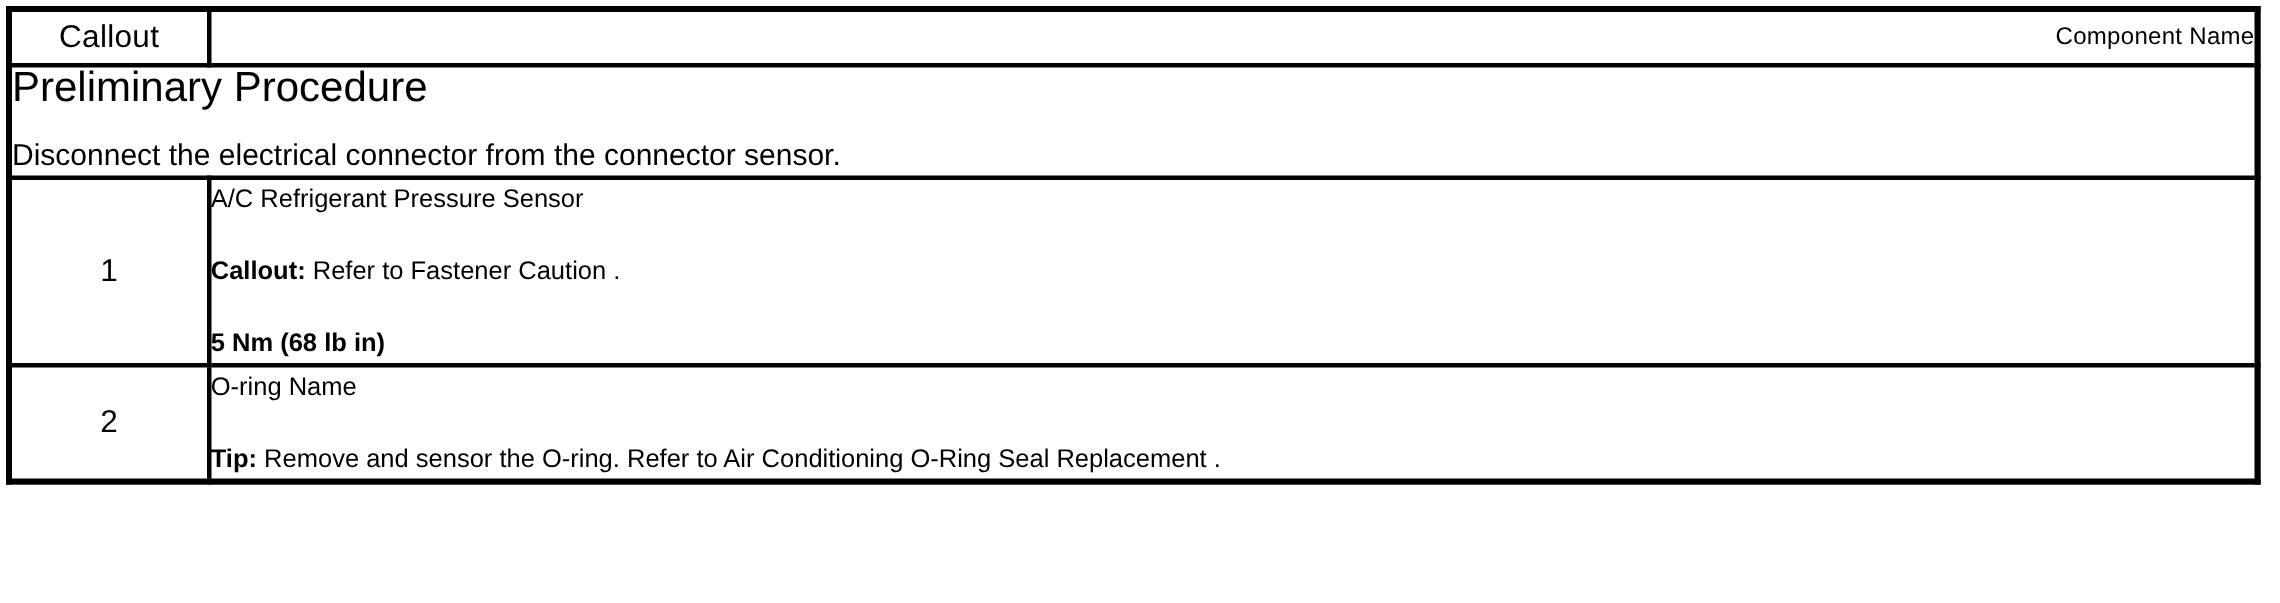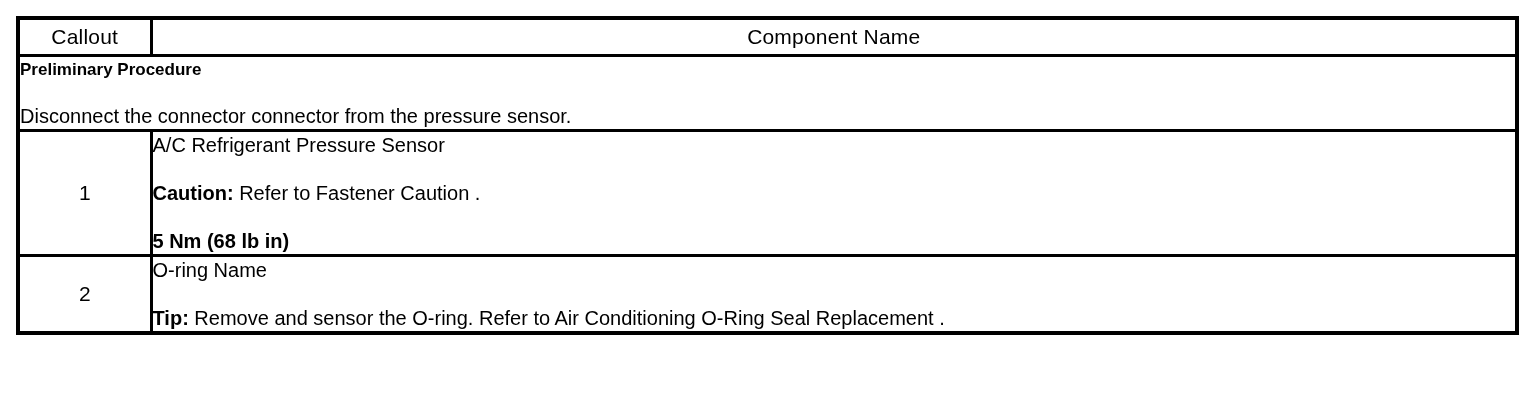--- a/index.html
+++ b/index.html
@@ -19,21 +19,21 @@
     position: relative;
     width: 1520px;
     height: 402px;
     background: #ffffff;
   }
 
   table.component-table {
     border-collapse: collapse;
     table-layout: fixed;
     width: 1503px;
-    margin: 16px;
+    margin: 4px;
     border: 4px solid #000000;
     background: #404040;
   }
 
   col.col-callout { width: 133px; }
   col.col-name    { width: 1366px; }
 
   table.component-table td,
   table.component-table th {
     border: 3px solid #000000;
@@ -46,35 +46,35 @@
   
   .hdr-callout {
     height: 34px;
     text-align: center;
     font-size: 21px;
     font-weight: bold;
     letter-spacing: 0.2px;
   }
   .hdr-name {
     height: 34px;
-    text-align: center;
-    font-size: 21px;
+    text-align: right;
+    font-size: 16px;
     font-weight: bold;
     letter-spacing: 0.2px;
   }
 
   
   .prelim-cell {
     padding: 9px 0 12px 6px;
     text-align: left;
     vertical-align: top;
   }
   .prelim-title {
-    font-size: 17px;
-    font-weight: bold;
+    font-size: 28px;
+    font-weight: normal;
     line-height: 26px;
     margin: 0 0 20px 0;
     white-space: nowrap;
   }
   .prelim-body {
     font-size: 20px;
     font-weight: normal;
     line-height: 26px;
     margin: 0;
     white-space: nowrap;
@@ -86,21 +86,21 @@
     vertical-align: middle;
     font-size: 21px;
     font-weight: normal;
   }
   .name-cell {
     text-align: left;
     vertical-align: top;
     padding: 10px 0 10px 8px;
   }
   .line {
-    font-size: 20px;
+    font-size: 17px;
     font-weight: normal;
     line-height: 26px;
     margin: 0 0 22px 0;
     white-space: nowrap;
   }
   .line:last-child { margin-bottom: 0; }
   .line.bold { font-weight: bold; }
   .lbl { font-weight: bold; }
 </style>
 </head>
@@ -119,29 +119,29 @@
         <th class="hdr-callout">Callout</th>
         <th class="hdr-name">Component Name</th>
       </tr>
     </thead>
 
     <tbody>
 
       <tr>
         <td class="prelim-cell" colspan="2">
           <p class="prelim-title">Preliminary Procedure</p>
-          <p class="prelim-body">Disconnect the connector connector from the pressure sensor.</p>
+          <p class="prelim-body">Disconnect the electrical connector from the connector sensor.</p>
         </td>
       </tr>
 
       <tr>
         <td class="callout-num">1</td>
         <td class="name-cell">
           <p class="line">A/C Refrigerant Pressure Sensor</p>
-          <p class="line"><span class="lbl">Caution:</span><span> Refer to Fastener Caution .</span></p>
+          <p class="line"><span class="lbl">Callout:</span><span> Refer to Fastener Caution .</span></p>
           <p class="line bold">5 Nm (68 lb in)</p>
         </td>
       </tr>
 
       <tr>
         <td class="callout-num">2</td>
         <td class="name-cell">
           <p class="line">O-ring Name</p>
           <p class="line"><span class="lbl">Tip:</span><span> Remove and sensor the O-ring. Refer to Air Conditioning O-Ring Seal Replacement .</span></p>
         </td>

